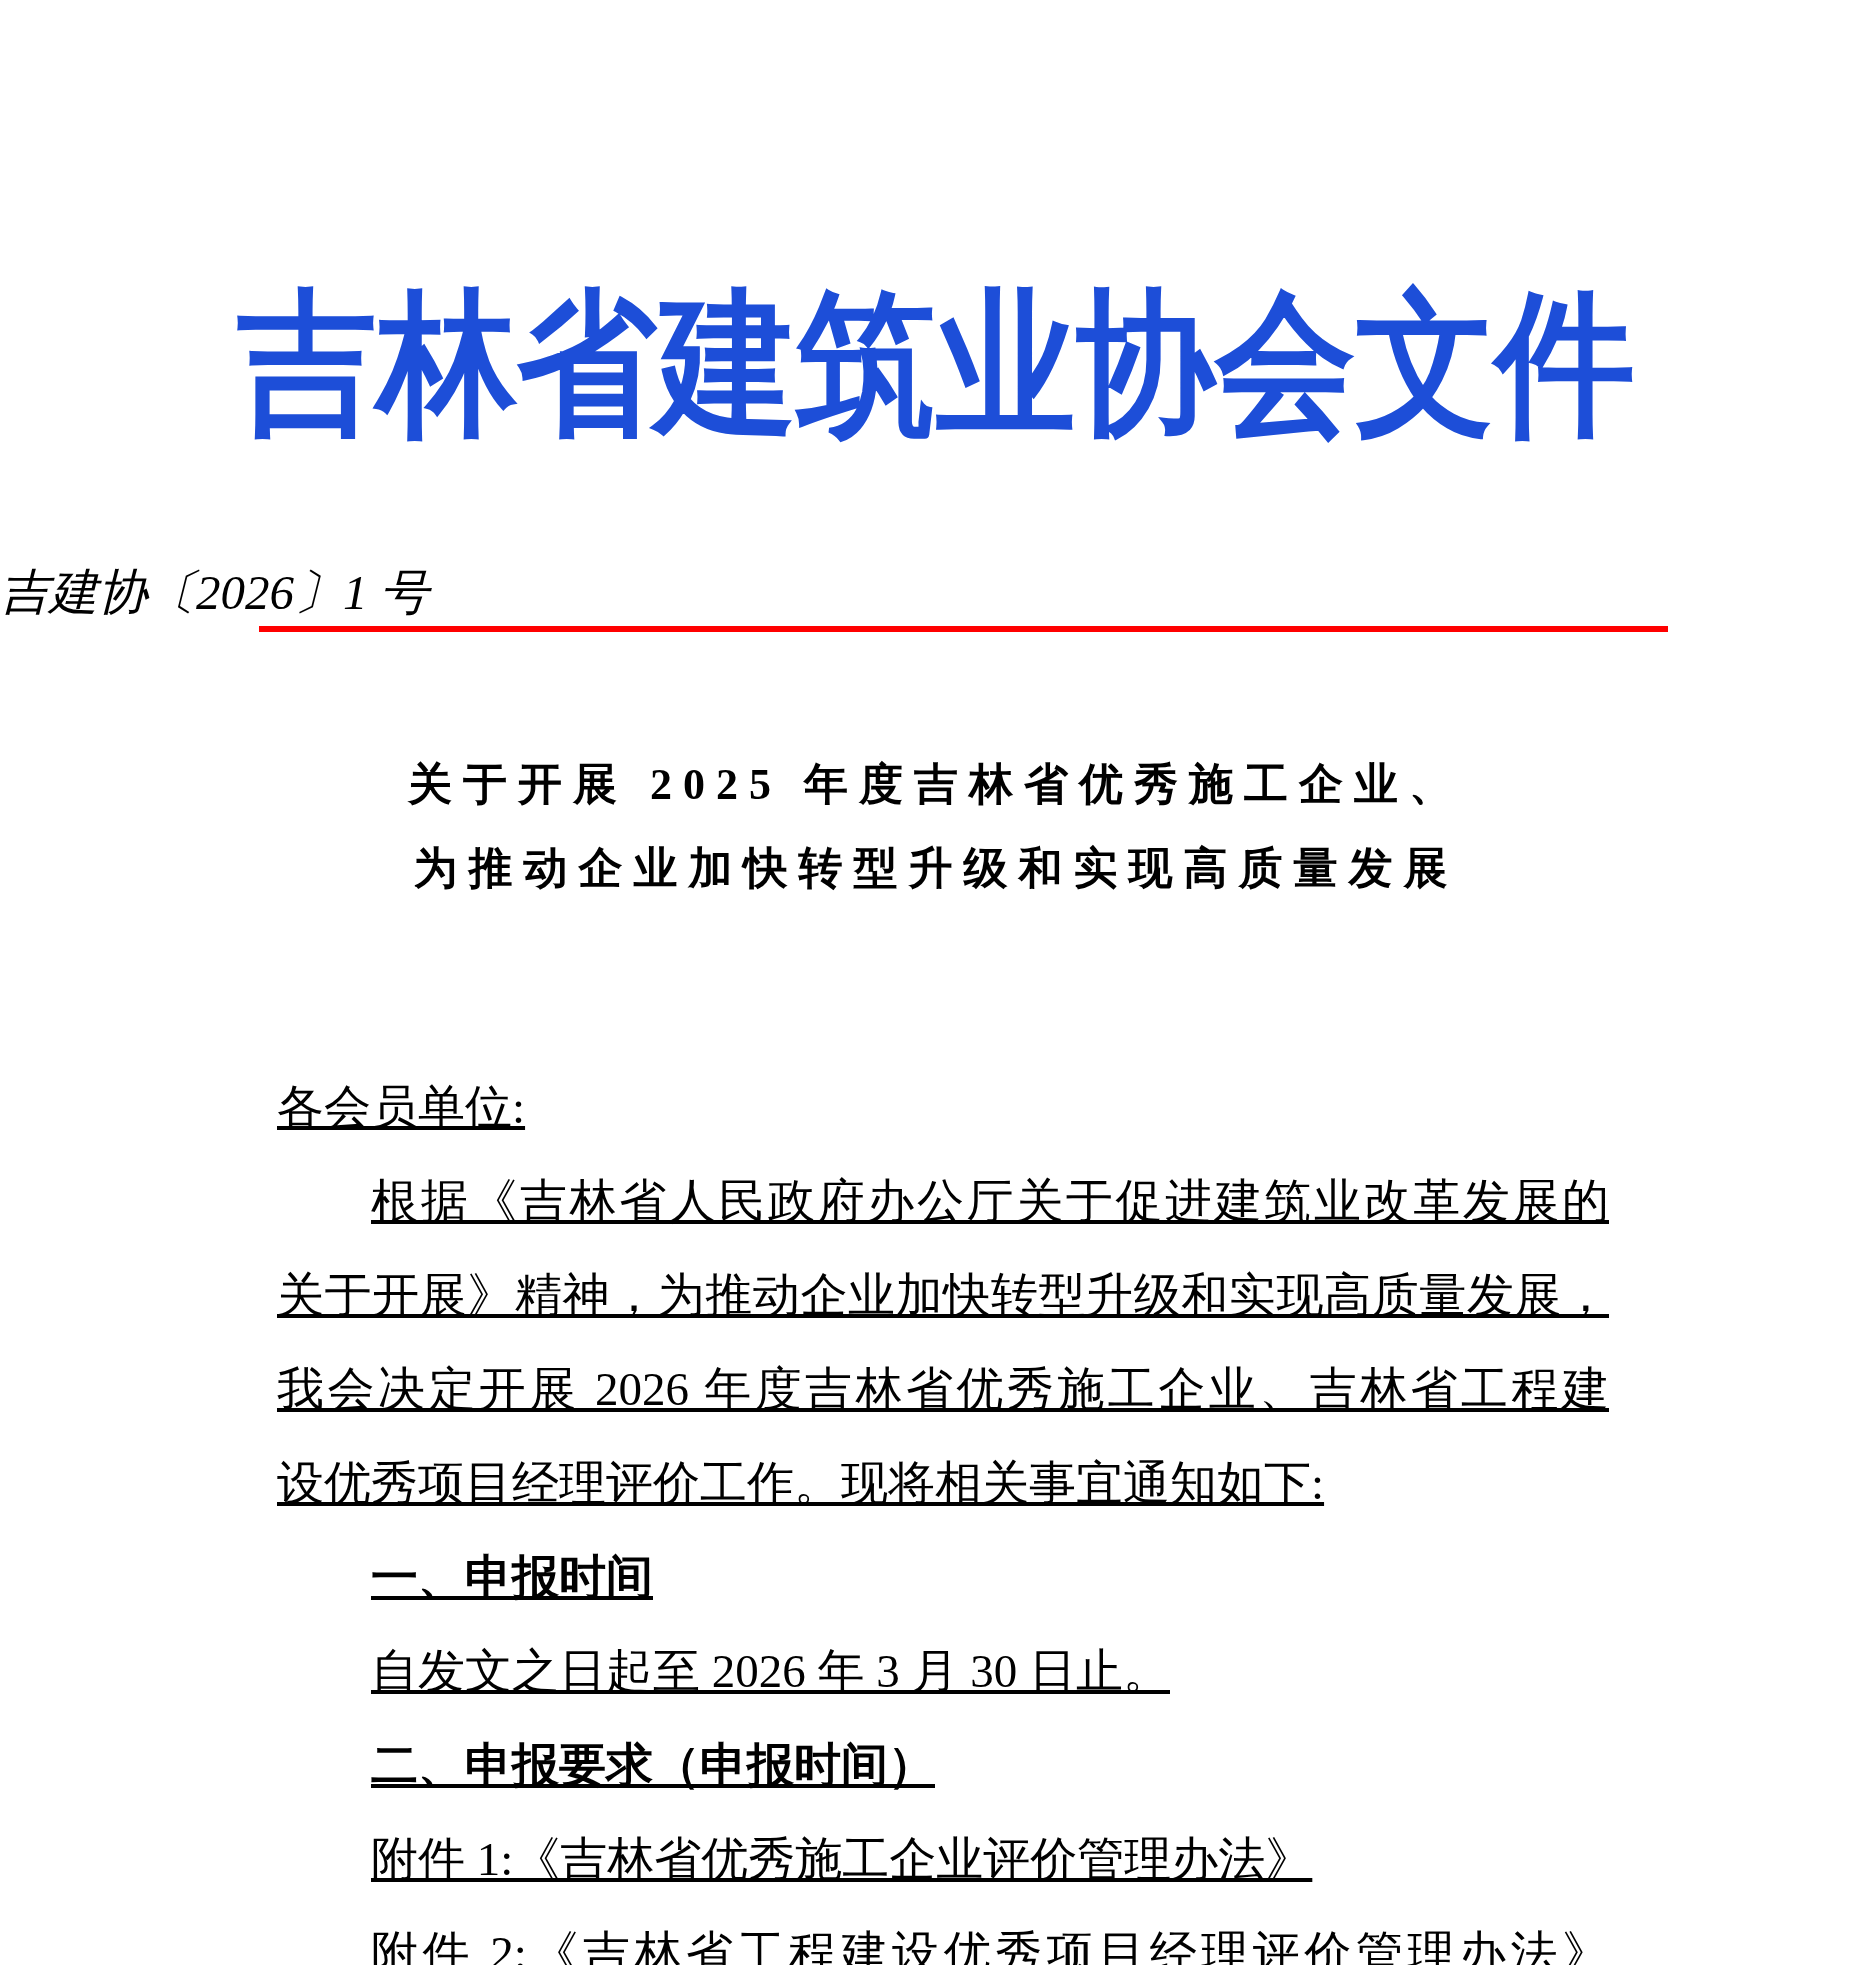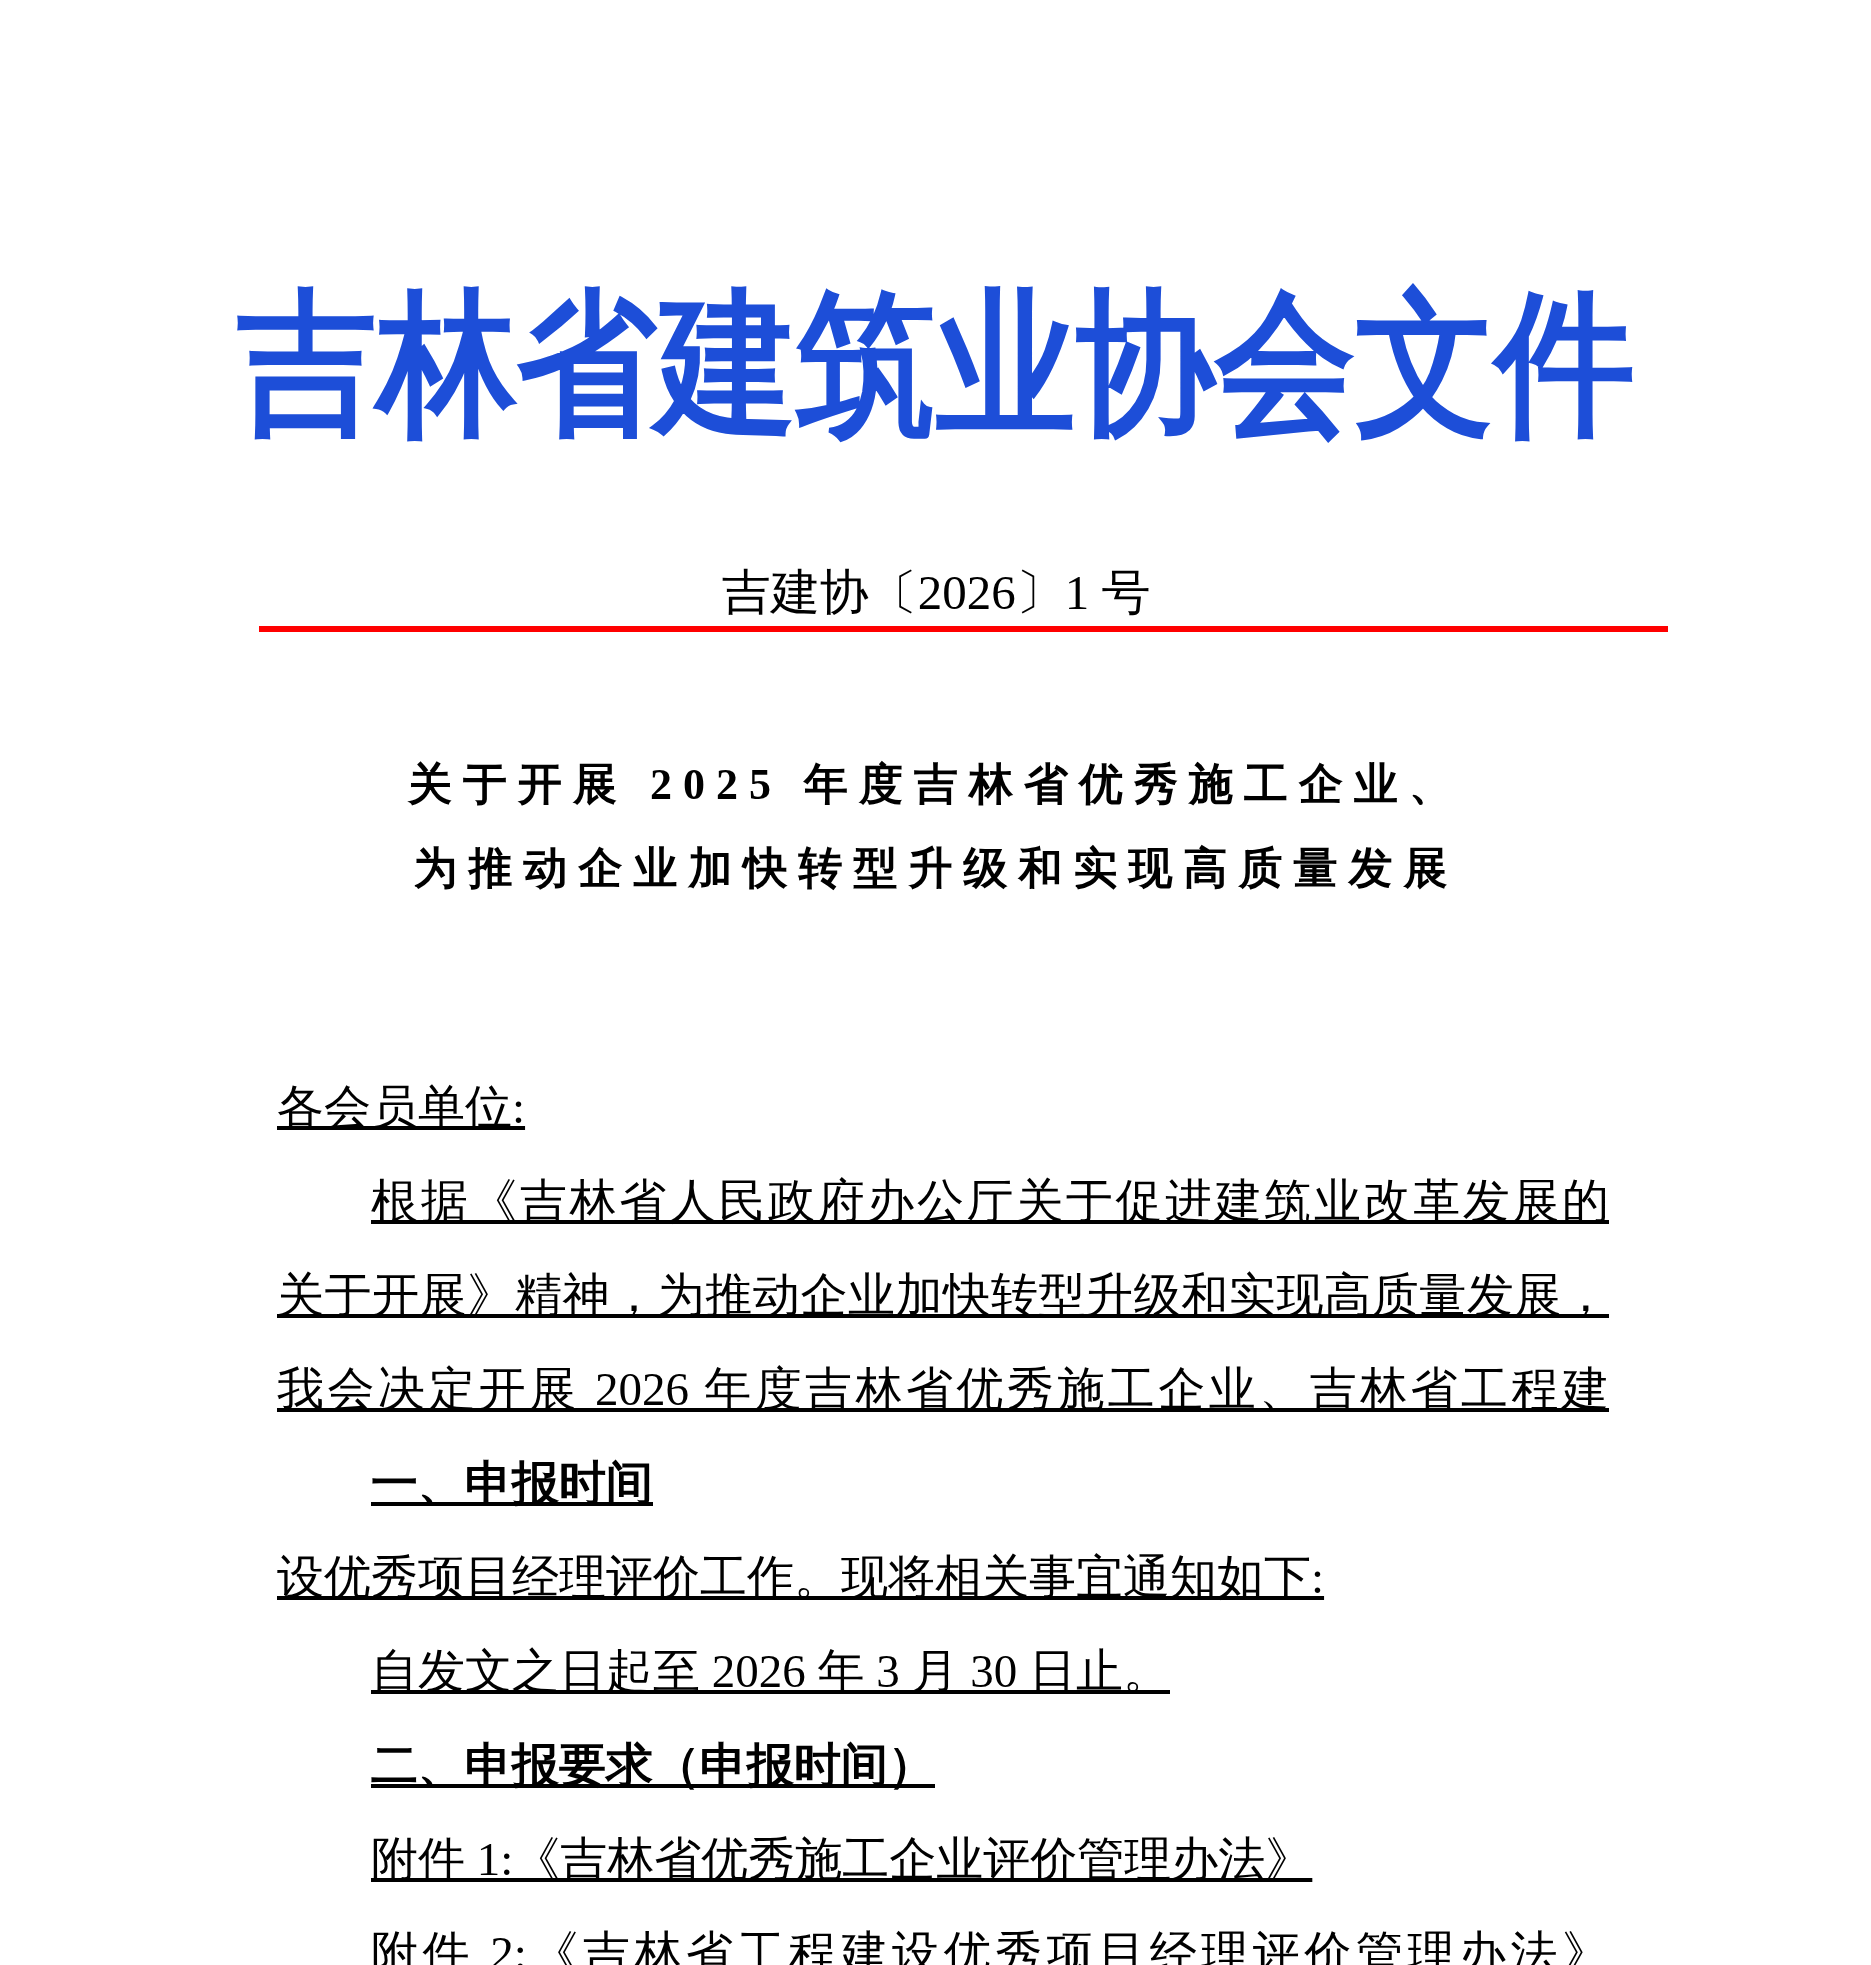--- a/index.html
+++ b/index.html
@@ -27,23 +27,23 @@
   .org-title .squeeze {
     display: inline-block;
     transform: scaleX(0.89);
     transform-origin: 50% 50%;
   }
   
   .doc-number {
     position: absolute;
     left: 0; right: 0; top: 550px;
     line-height: 85px;
-    text-align: center;
     font-size: 49px;
     white-space: nowrap;
+    font-style: italic;
   }
   
   .red-rule {
     position: absolute;
     left: 259px; top: 626px;
     width: 1409px; height: 5.5px;
     background: #ff0000;
   }
   
   .doc-title {
@@ -92,22 +92,22 @@
   <div class="doc-title">
     <div>关于开展 2025 年度吉林省优秀施工企业、</div>
     <div>为推动企业加快转型升级和实现高质量发展</div>
   </div>
 
   <div class="body-lines" id="body-lines">
       <div class="line">各会员单位:</div>
       <div class="line indent fill">根据《吉林省人民政府办公厅关于促进建筑业改革发展的</div>
       <div class="line fill">关于开展》精神，为推动企业加快转型升级和实现高质量发展，</div>
       <div class="line fill">我会决定开展 2026 年度吉林省优秀施工企业、吉林省工程建</div>
+      <div class="line">设优秀项目经理评价工作。现将相关事宜通知如下:</div>
       <div class="line indent hei">一、申报时间</div>
-      <div class="line">设优秀项目经理评价工作。现将相关事宜通知如下:</div>
       <div class="line indent">自发文之日起至 2026 年 3 月 30 日止。</div>
       <div class="line indent hei">二、申报要求（申报时间）</div>
       <div class="line indent">附件 1:《吉林省优秀施工企业评价管理办法》</div>
       <div class="line indent fill">附件 2:《吉林省工程建设优秀项目经理评价管理办法》</div>
     </div>
 
 </div>
 
 
 </body></html>

